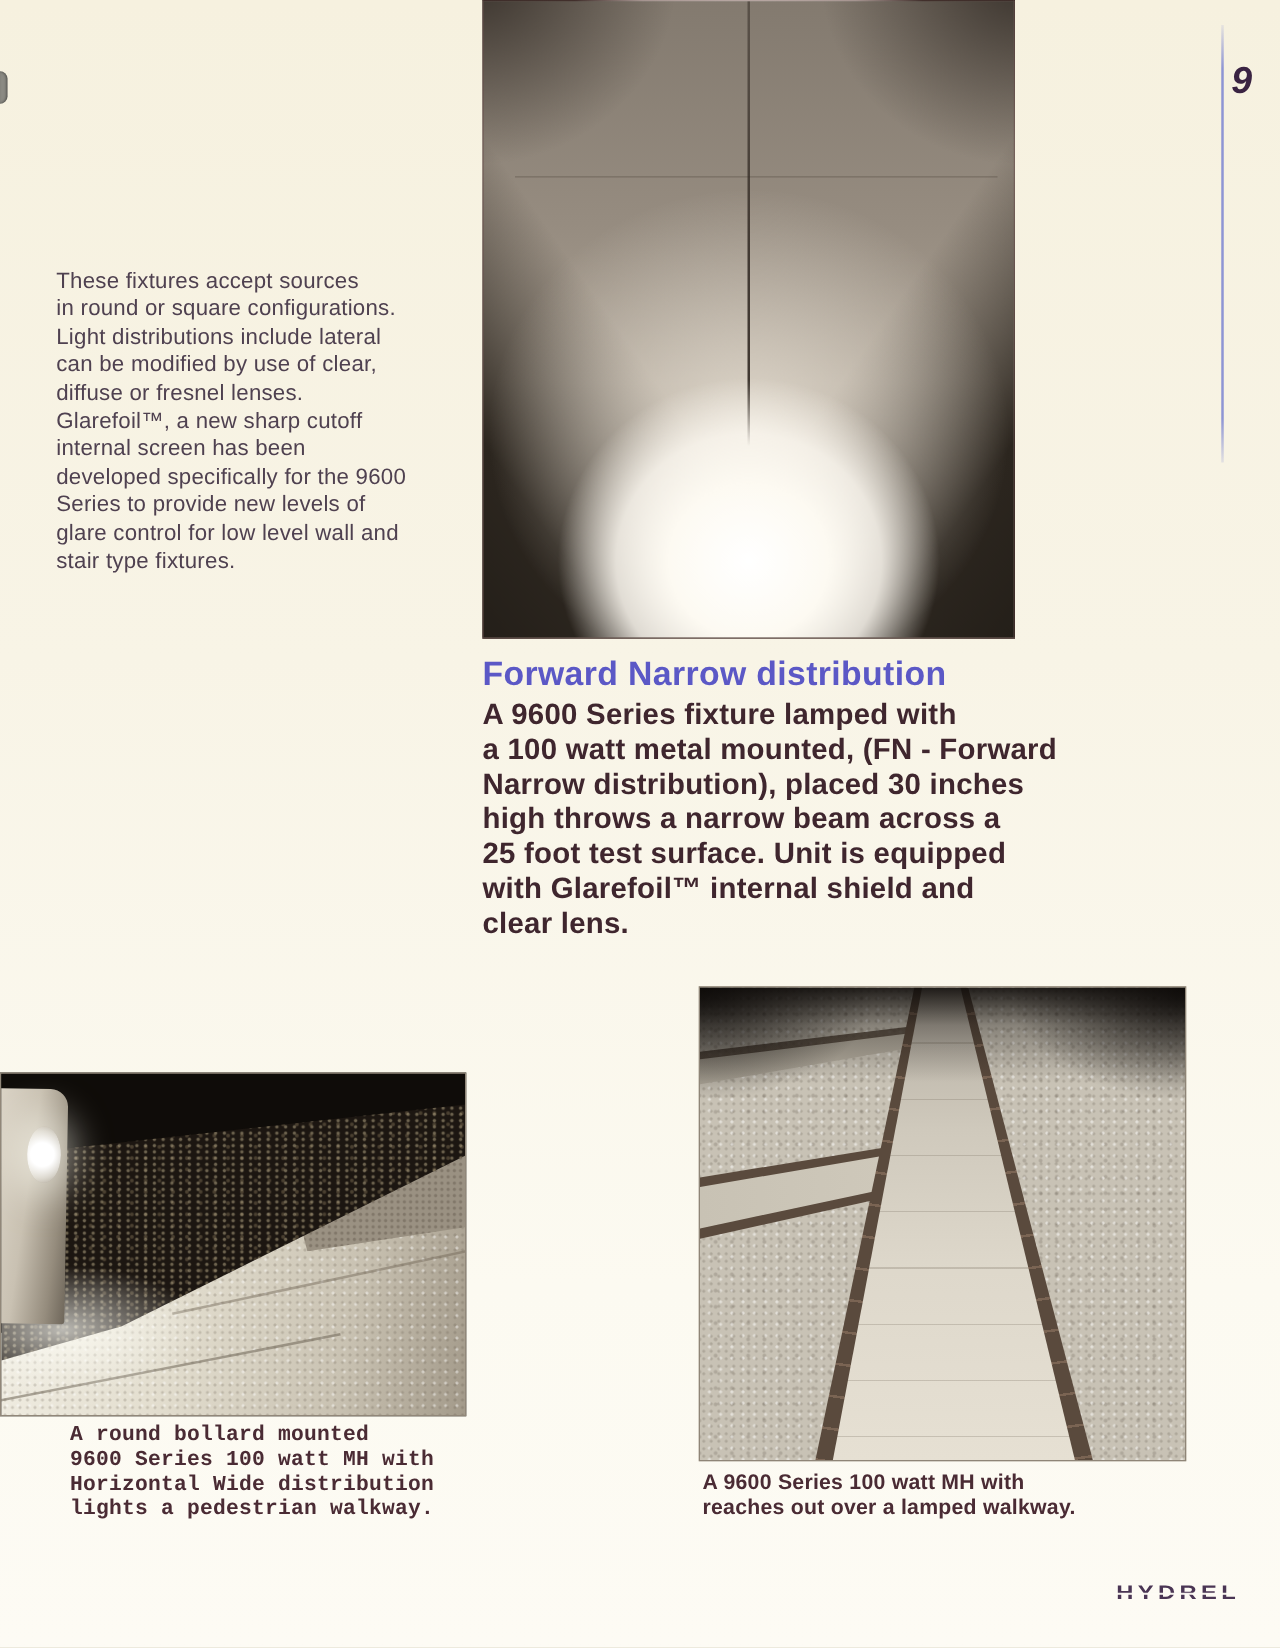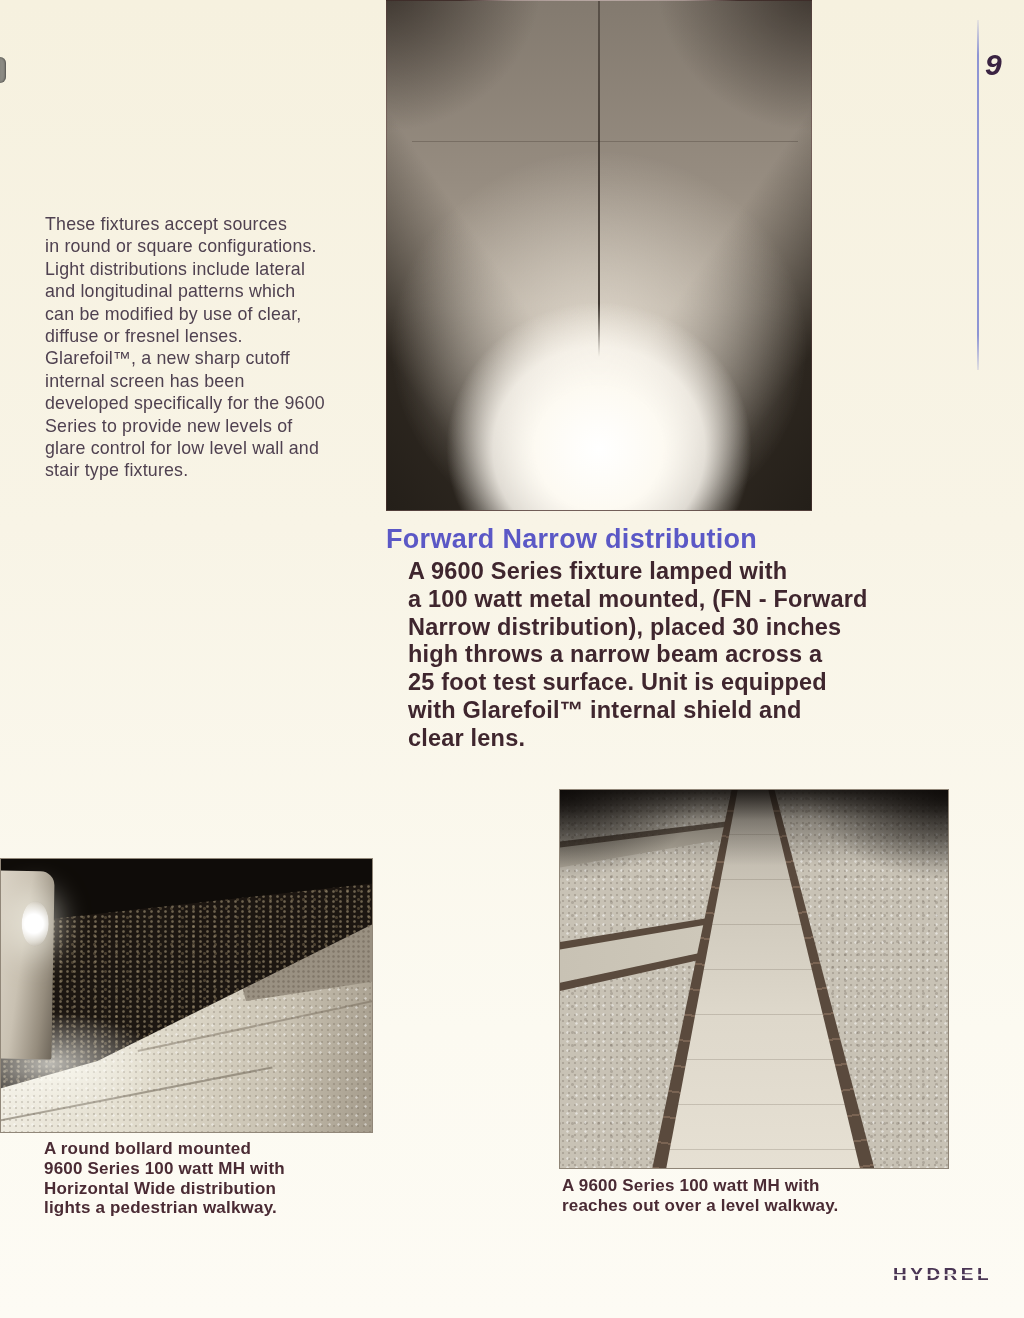--- a/index.html
+++ b/index.html
@@ -6,24 +6,24 @@
   .canvas{
     position:relative;width:1024px;height:1318px;overflow:hidden;
     background:linear-gradient(180deg,#f6f1df 0%,#f8f4e6 40%,#fcfaf1 78%,#fdfbf4 100%);
     font-family:"Liberation Sans",sans-serif;
   }
   
   .intro{position:absolute;left:45px;top:203px;width:340px;color:#4f4150;
          font-size:17.8px;line-height:22.4px;letter-spacing:0.2px;margin-top:10px;}
   .feature-heading{position:absolute;left:386px;top:524px;font-size:27px;font-weight:bold;
          color:#5b58c6;letter-spacing:0.3px;text-align:right;}
-  .feature-body{position:absolute;left:408px;top:558px;font-size:23.5px;font-weight:bold;
+  .feature-body{position:absolute;left:386px;top:558px;font-size:23.5px;font-weight:bold;
          color:#3f262e;line-height:27.8px;letter-spacing:0.2px;}
   .caption{font-size:17px;font-weight:bold;color:#4a2b34;line-height:19.8px;letter-spacing:0.2px;}
-  .caption-bollard{position:absolute;left:44px;top:1139px;}
+  .caption-bollard{position:absolute;left:56px;top:1139px;font-family:Liberation Mono, monospace;}
   .caption-walkway{position:absolute;left:562px;top:1176px;}
   .page-number{position:absolute;left:985px;top:48px;font-size:30px;font-weight:bold;
          font-style:italic;color:#3a2342;}
   .rule{position:absolute;left:977px;top:20px;width:2px;height:350px;
         background:linear-gradient(to bottom,rgba(142,149,212,0.15),#8e95d4 10%,#8e95d4 90%,rgba(142,149,212,0.2));}
   .edge-notch{position:absolute;left:0;top:57px;width:6px;height:26px;background:#8b8a83;
         border-radius:0 12px 12px 0;box-shadow:inset -1px 0 2px rgba(0,0,0,0.4);}
   .logo{position:absolute;left:893px;top:1266px;font-size:19px;font-weight:bold;
         letter-spacing:3.5px;color:#4a3554;transform:scaleY(0.82);transform-origin:left top;}
   .logo::after{content:"";position:absolute;left:0;right:2px;top:46%;height:2px;
@@ -113,21 +113,20 @@
     <div class="beam-vline"></div>
   </div>
 
   <div class="rule"></div>
   <div class="page-number">9</div>
 
   <div class="intro">
     <div>These fixtures accept sources</div>
     <div>in round or square configurations.</div>
     <div>Light distributions include lateral</div>
-    <div>and longitudinal patterns which</div>
     <div>can be modified by use of clear,</div>
     <div>diffuse or fresnel lenses.</div>
     <div>Glarefoil™, a new sharp cutoff</div>
     <div>internal screen has been</div>
     <div>developed specifically for the 9600</div>
     <div>Series to provide new levels of</div>
     <div>glare control for low level wall and</div>
     <div>stair type fixtures.</div>
   </div>
 
@@ -170,18 +169,18 @@
     <div class="pw-band-top"></div>
     <div class="pw-band-bot"></div>
     <div class="pw-path"></div>
     <div class="pw-strip-left"></div>
     <div class="pw-strip-right"></div>
     <div class="pw-vignette"></div>
   </div>
 
   <div class="caption caption-walkway">
     <div>A 9600 Series 100 watt MH with</div>
-    <div>reaches out over a level walkway.</div>
+    <div>reaches out over a lamped walkway.</div>
   </div>
 
   <div class="logo">HYDREL</div>
 
 </div>
 
 </body></html>

